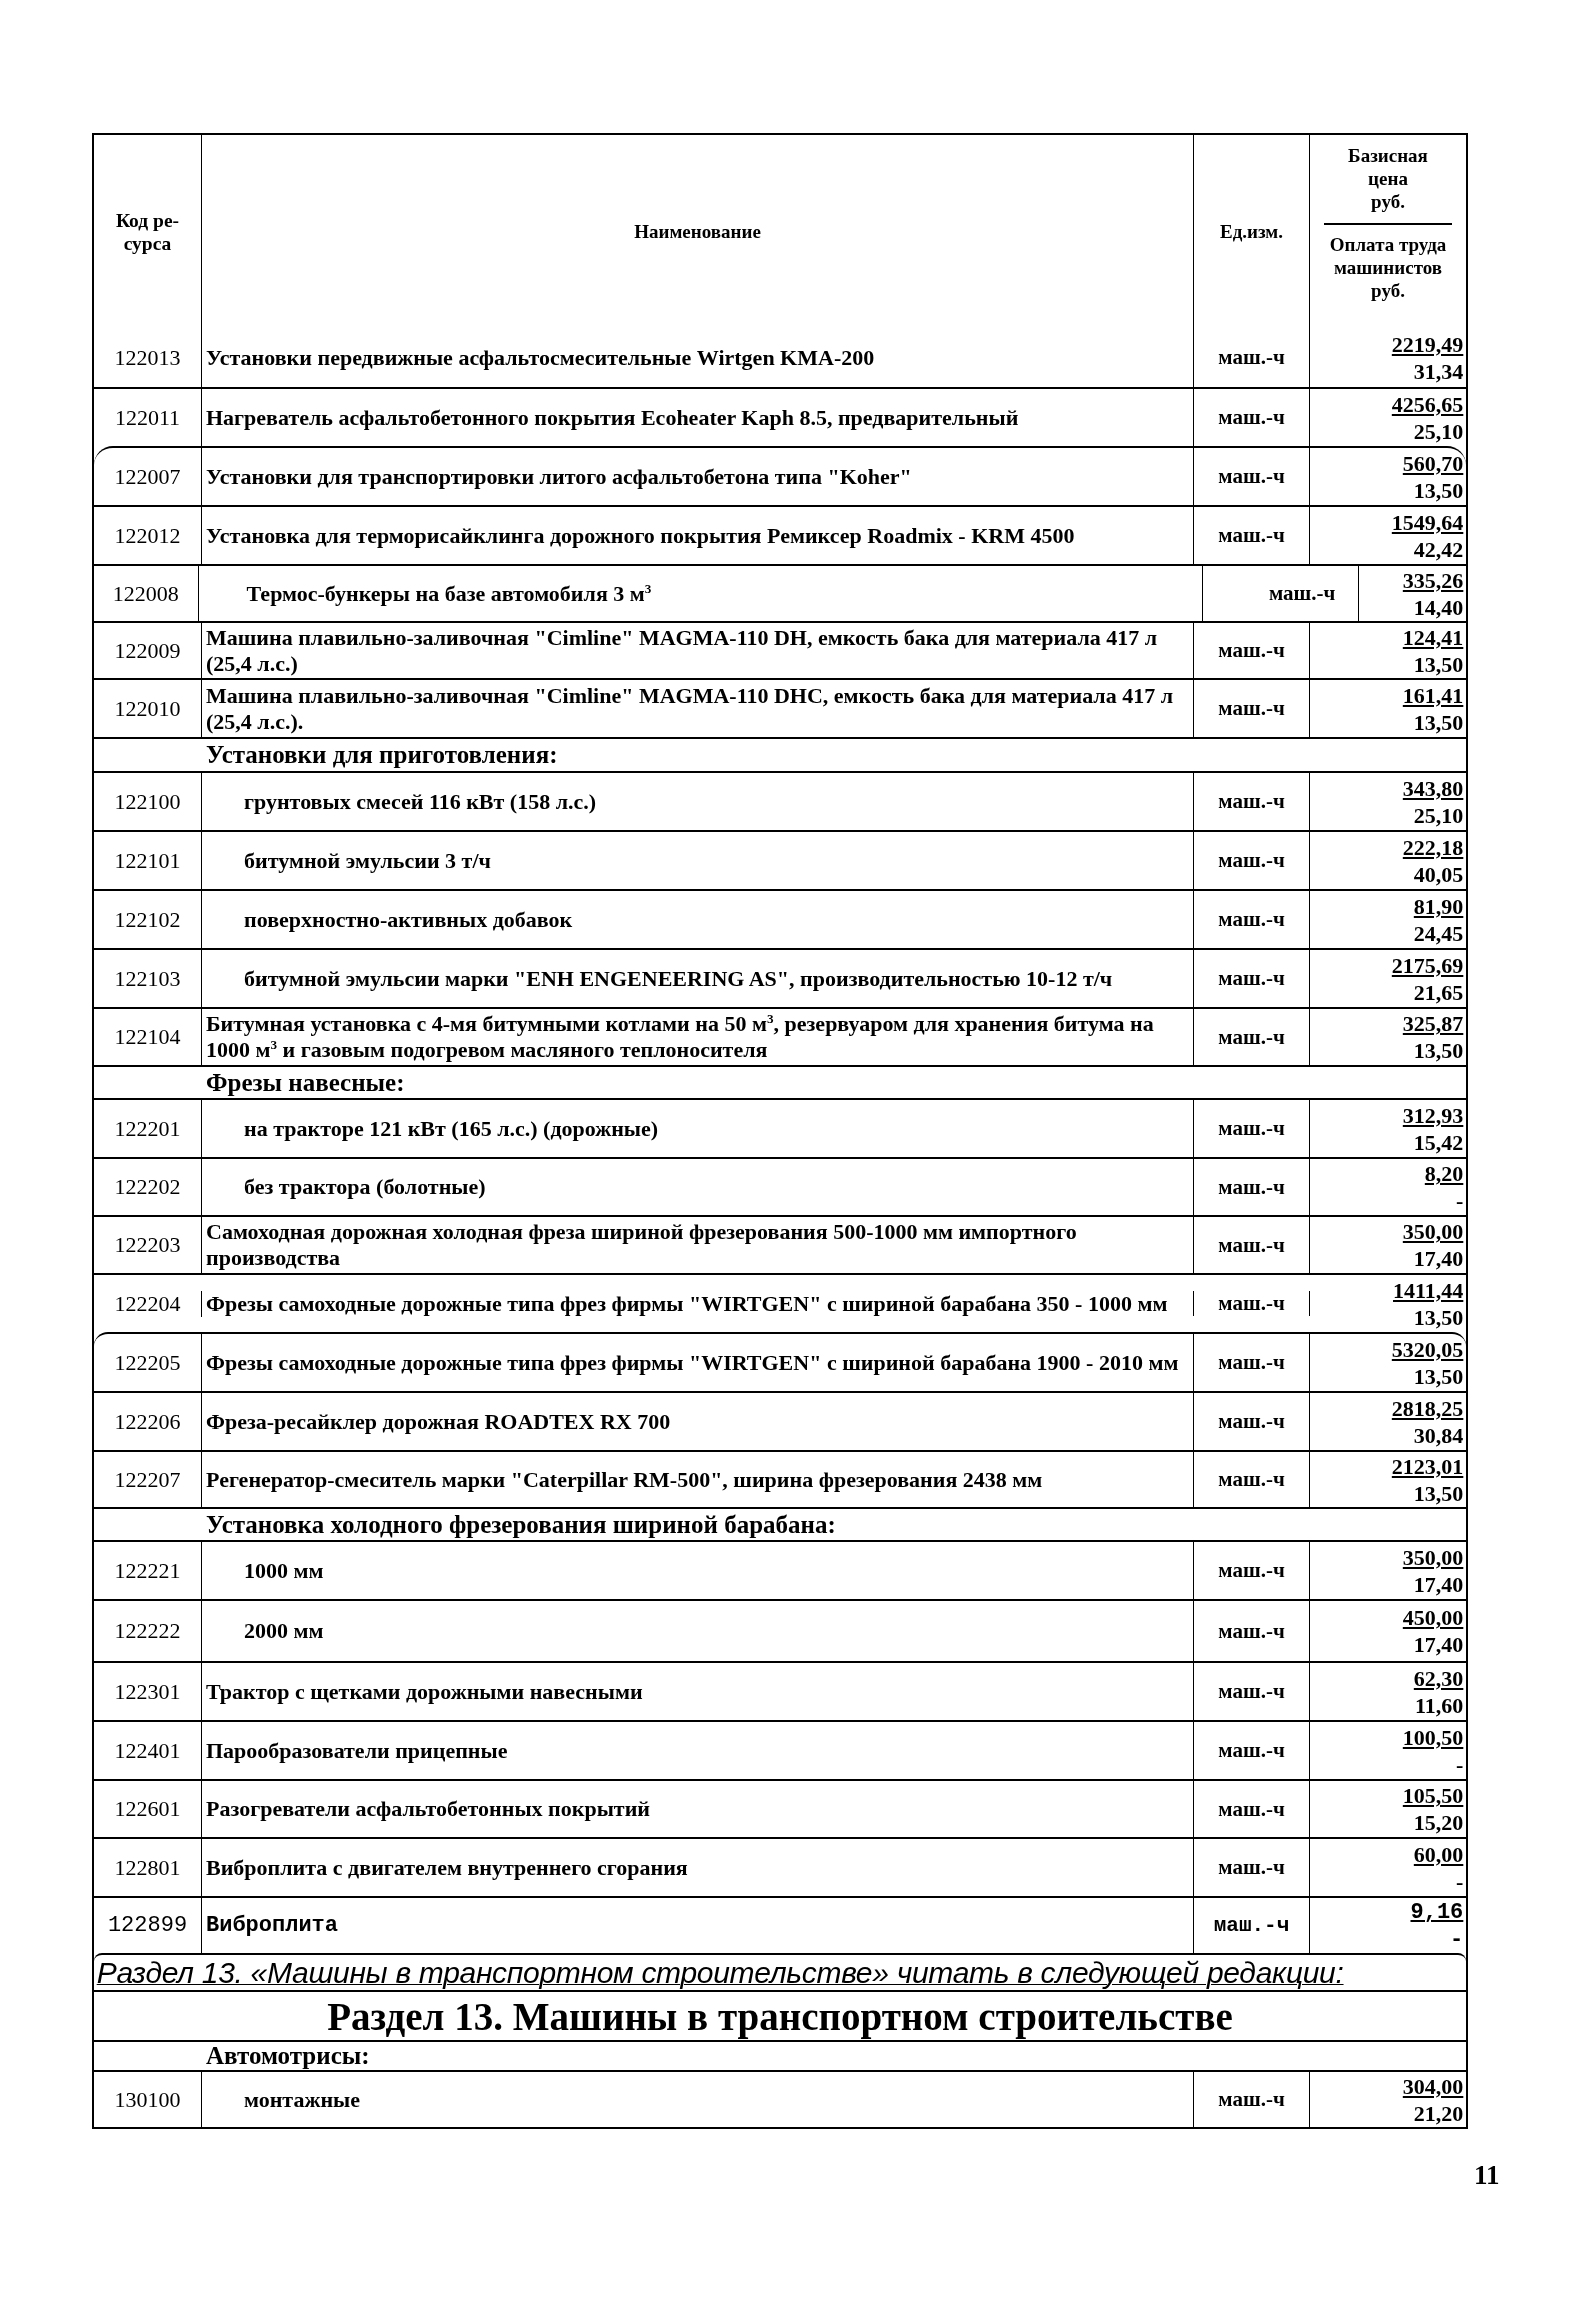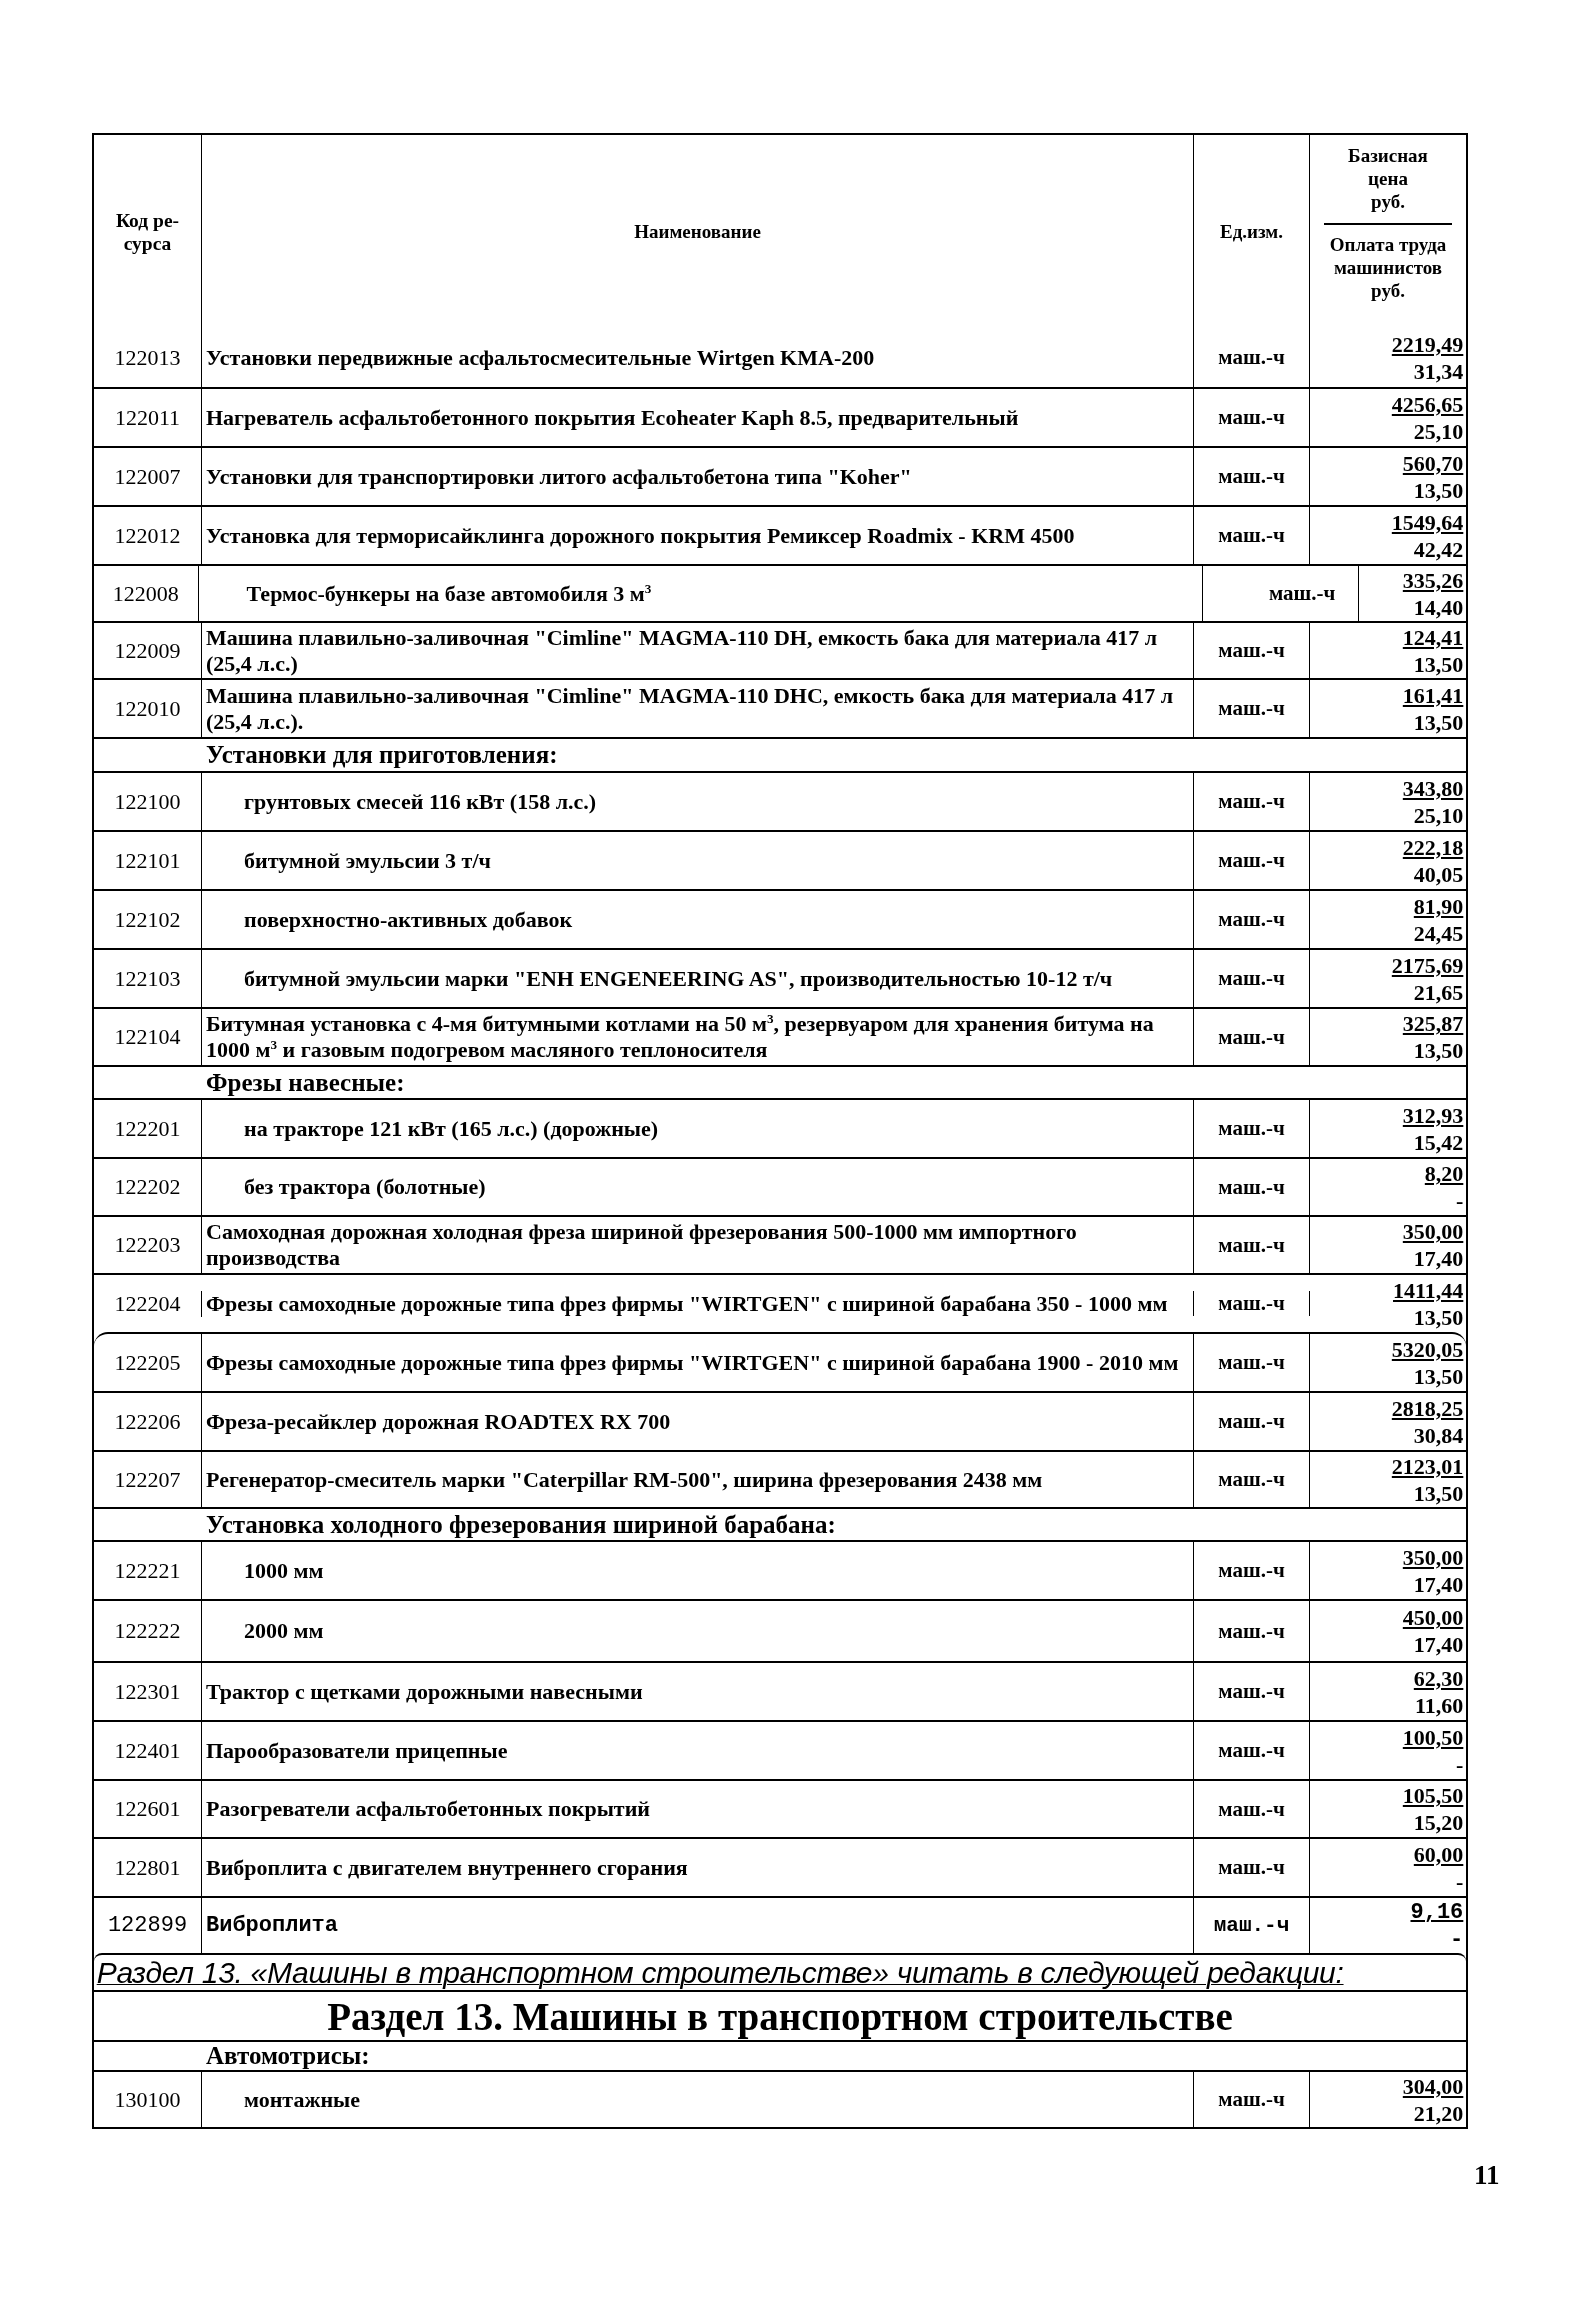--- a/index.html
+++ b/index.html
@@ -68,21 +68,21 @@
         <div class="cell c-code">122011</div>
         <div class="cell c-name">
           <span>Нагреватель асфальтобетонного покрытия Ecoheater Kaph 8.5, предварительный</span>
         </div>
         <div class="cell c-unit">маш.-ч</div>
         <div class="cell c-price">
           <span class="price-base">4256,65</span>
           <span>25,10</span>
         </div>
       </div>
-      <div class="row" style="height: 59px;">
+      <div class="row" style="height: 59px; border-radius: 19px;">
         <div class="cell c-code">122007</div>
         <div class="cell c-name">
           <span>Установки для транспортировки литого асфальтобетона типа "Koher"</span>
         </div>
         <div class="cell c-unit">маш.-ч</div>
         <div class="cell c-price">
           <span class="price-base">560,70</span>
           <span>13,50</span>
         </div>
       </div>

